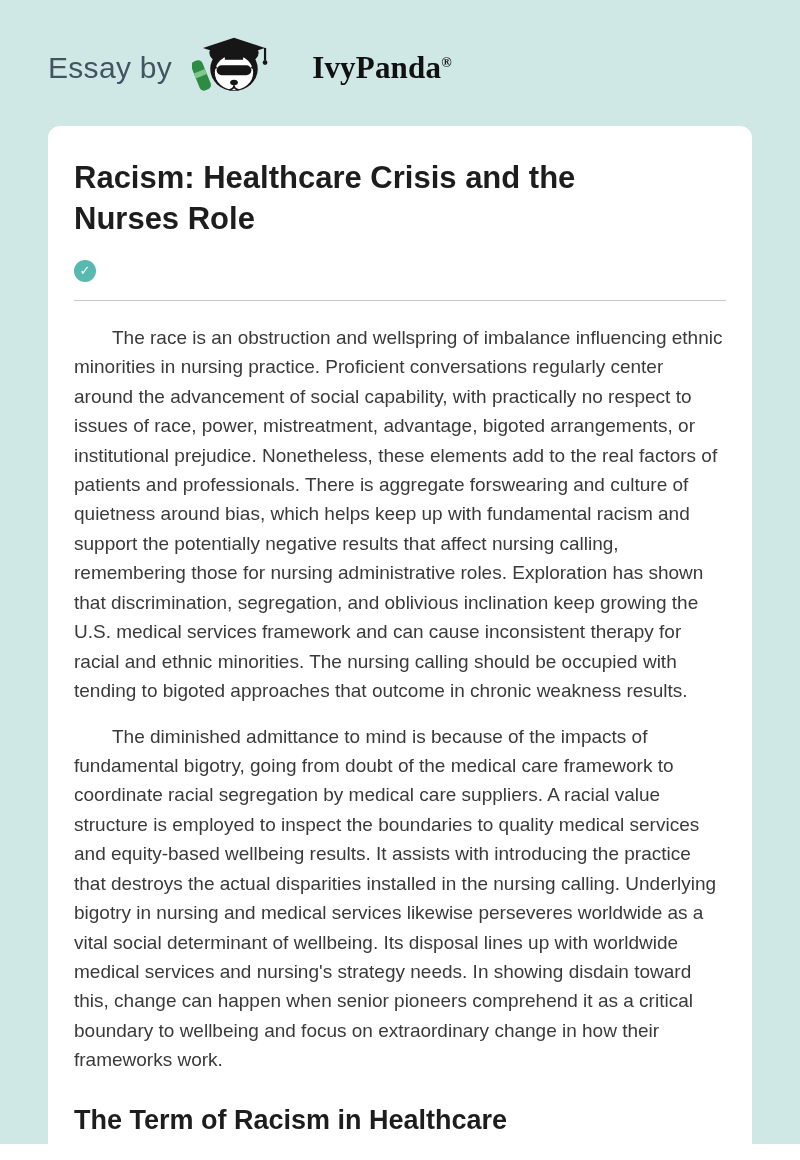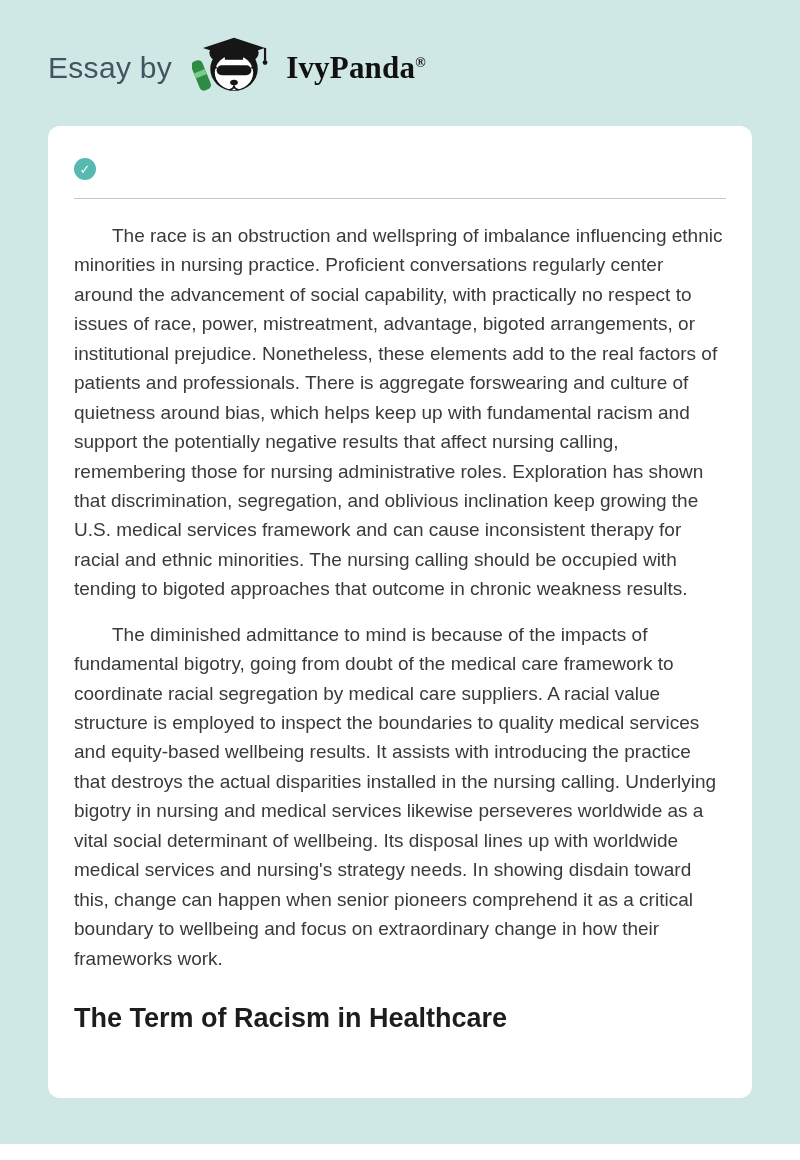--- a/index.html
+++ b/index.html
@@ -36,20 +36,21 @@
     gap: 10px;
     cursor: pointer;
   }
   .logo-icon svg { display: block; }
   .brand {
     font-family: "Liberation Serif", "DejaVu Serif", serif;
     font-weight: 700;
     font-size: 31px;
     color: #111111;
     letter-spacing: 0.2px;
+    margin-left: 26px;
   }
   .brand sup {
     font-size: 14px;
     font-weight: 700;
     vertical-align: super;
   }
 
   
   .card {
     margin: 0 48px;
@@ -153,20 +154,21 @@
           <line x1="80" y1="13" x2="80" y2="27" stroke="#161616" stroke-width="2.4"></line>
           <circle cx="80" cy="29" r="2.6" fill="#161616"></circle>
         </svg>
       </span>
       <span class="brand"><span>IvyPanda</span><sup>®</sup></span>
     </span>
   </header>
 
   <main class="card">
 
+    <h1 class="essay-title">Racism: Healthcare Crisis and the Nurses Role</h1>
 
     <div class="availability">
       <span class="check-circle">✓</span>
     </div>
 
     <hr class="divider">
 
 
     <p class="para">The race is an obstruction and wellspring of imbalance influencing ethnic minorities in nursing practice. Proficient conversations regularly center around the advancement of social capability, with practically no respect to issues of race, power, mistreatment, advantage, bigoted arrangements, or institutional prejudice. Nonetheless, these elements add to the real factors of patients and professionals. There is aggregate forswearing and culture of quietness around bias, which helps keep up with fundamental racism and support the potentially negative results that affect nursing calling, remembering those for nursing administrative roles. Exploration has shown that discrimination, segregation, and oblivious inclination keep growing the U.S. medical services framework and can cause inconsistent therapy for racial and ethnic minorities. The nursing calling should be occupied with tending to bigoted approaches that outcome in chronic weakness results.</p>
 

